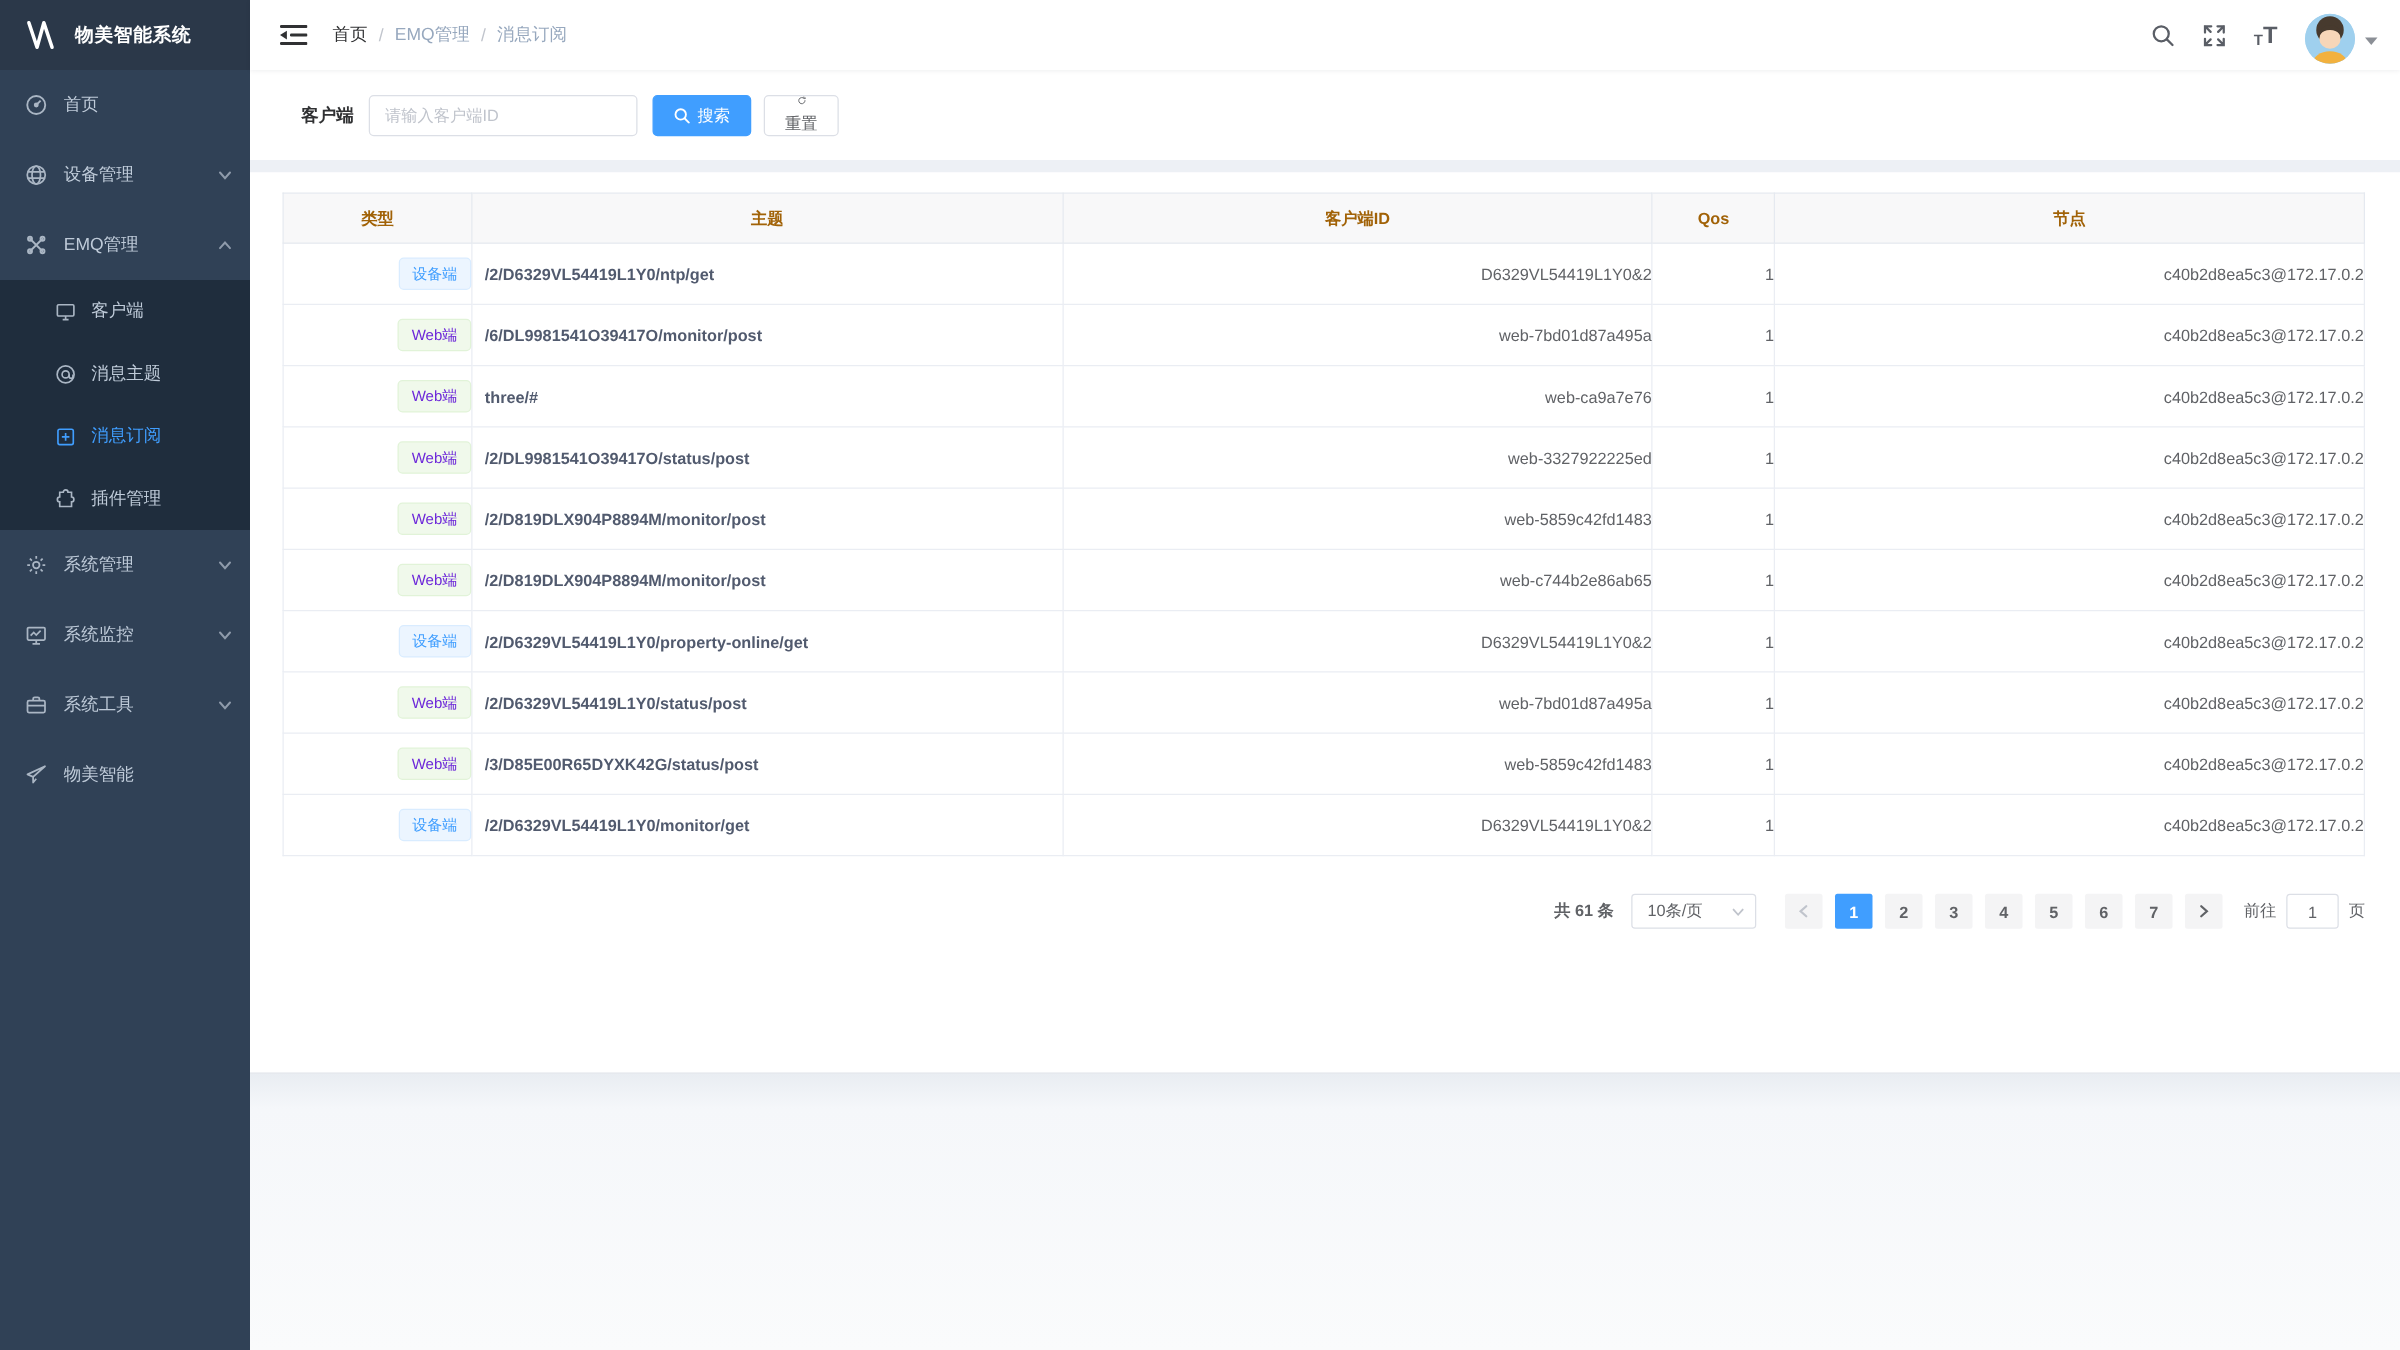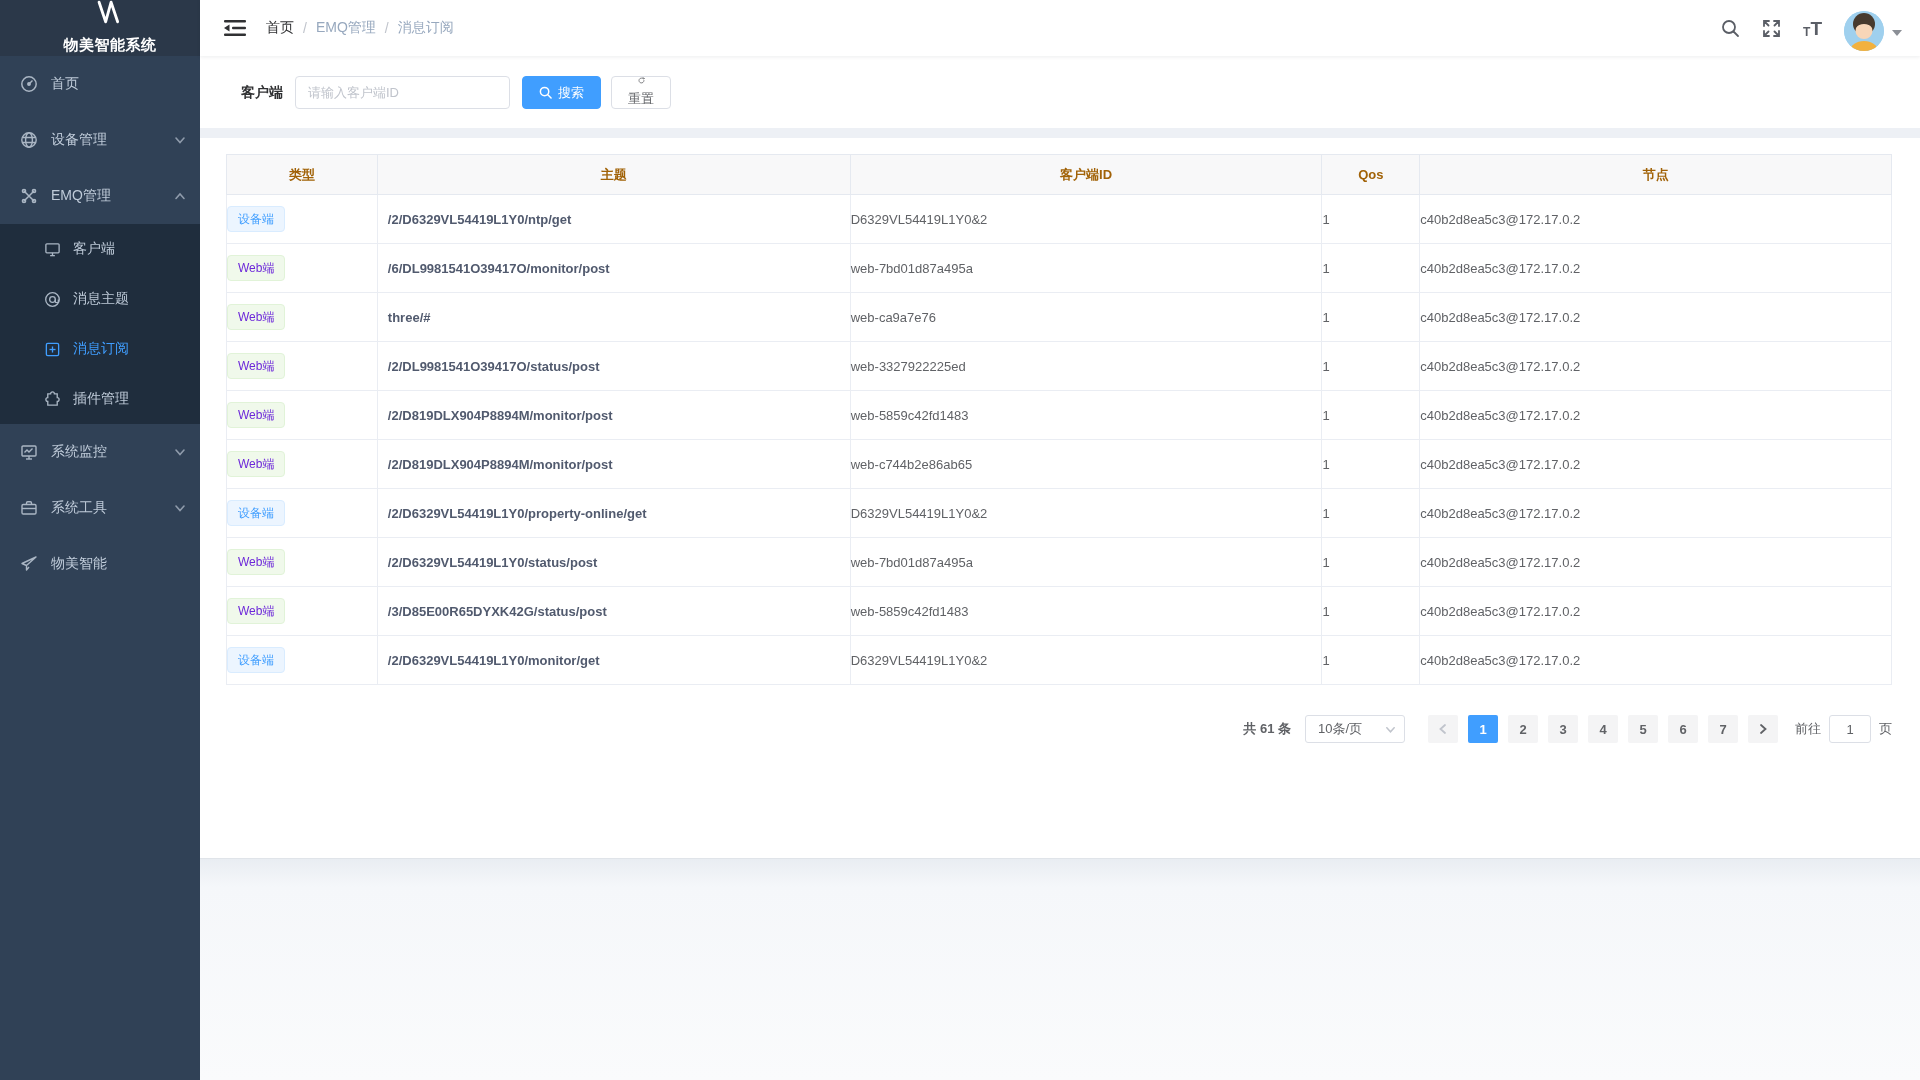--- a/index.html
+++ b/index.html
@@ -1,21 +1,21 @@
 <!DOCTYPE html>
 <html><head>
 <meta charset="utf-8">
 <style>
   * { margin:0; padding:0; box-sizing:border-box; }
   html,body { width:1920px; height:1080px; overflow:hidden; font-family:"Liberation Sans","DejaVu Sans",sans-serif; background:#fff; }
   .app { display:flex; width:1920px; height:1080px; }
 
   
   .sidebar { width:200px; height:1080px; background:#304156; flex-shrink:0; display:flex; flex-direction:column; }
-  .logo { height:56px; background:#2b3849; display:flex; align-items:center; padding-left:20px; gap:12px;flex-direction:column; }
+  .logo { height:56px; background:#2b3849; display:flex; align-items:center; padding-left:20px; gap:12px; }
   .logo-mark { width:28px; height:24px; flex-shrink:0; }
   .logo-title { color:#fff; font-size:15px; font-weight:700; letter-spacing:.5px; }
   .menu { flex:1; overflow:hidden; }
   .menu-item { height:56px; display:flex; align-items:center; padding:0 14px 0 20px; color:#bfcbd9; font-size:14px; cursor:pointer; position:relative; }
   .menu-item .mi-icon { width:18px; height:18px; margin-right:13px; color:#aab6c4; flex-shrink:0; }
   .menu-item .chev { margin-left:auto; width:12px; height:12px; color:#8f9bab; }
   .submenu { background:#1f2d3d; }
   .submenu .menu-item { height:50px; padding-left:44px; }
   .submenu .menu-item .mi-icon { width:17px; height:17px; margin-right:12px; }
   .menu-item.active { color:#409eff; }
@@ -47,21 +47,21 @@
   .btn-plain { background:#fff; border-color:#dcdfe6; color:#606266; margin-left:10px;flex-direction:column; }
   .btn svg { width:13px; height:13px; }
 
   .divider-strip { height:10px; background:#edf0f5; }
 
   
   .table-card { background:#fff; padding:16px 26px 0 26px; min-height:720px; }
   table { width:1666px; border-collapse:collapse; table-layout:fixed; }
   col.c-type { width:9.06%; } col.c-topic { width:28.4%; } col.c-client { width:28.33%; } col.c-qos { width:5.88%; } col.c-node { width:28.33%; }
   thead th { height:40px; background:#f8f8f9; color:#a16207; font-size:13px; font-weight:700; border:1px solid #e5e9f0; border-bottom:1px solid #e5e9f0; text-align:center; }
-  tbody td { height:49px; border:1px solid #eaedf3; font-size:13px; color:#606266; text-align:left; background:#fff; }
+  tbody td { height:49px; border:1px solid #eaedf3; font-size:13px; color:#606266; text-align:right; background:#fff; }
   td.cell-topic { text-align:left; padding-left:10px; font-weight:700; color:#515a6e; }
   .tag { display:inline-block; height:26px; line-height:24px; padding:0 10px; font-size:12px; border-radius:4px; border:1px solid; }
   .tag-blue { color:#409eff; background:#ecf5ff; border-color:#d9ecff; }
   .tag-green { color:#6d28d9; background:#f0f9eb; border-color:#e1f3d8; }
 
   
   .pagination { width:1666px; margin-top:30px; display:flex; align-items:center; justify-content:flex-end; font-size:13px; color:#606266; }
   .pg-total { margin-right:14px; font-weight:700; }
   .pg-select { width:100px; height:28px; border:1px solid #dcdfe6; border-radius:3px; display:flex; align-items:center; justify-content:space-between; padding:0 8px 0 12px; color:#606266; cursor:pointer; margin-right:18px; background:#fff; }
   .pg-select svg { width:11px; height:11px; color:#c0c4cc; }
@@ -151,20 +151,30 @@
           <span>消息订阅</span>
         </div>
         <div class="menu-item">
           <svg class="mi-icon" viewBox="0 0 18 18" fill="none" stroke="currentColor" stroke-width="1.4">
               <path d="M7 3 a2 2 0 1 1 4 0 h3 v4 a2 2 0 1 1 0 4 v4 H4 v-4 a2 2 0 1 1 0 -4 V3 z"></path>
             </svg>
           <span>插件管理</span>
         </div>
       </div>
 
+      <div class="menu-item">
+        <svg class="mi-icon" viewBox="0 0 18 18" fill="none" stroke="currentColor" stroke-width="1.4">
+            <circle cx="9" cy="9" r="2.6"></circle>
+            <path d="M9 1.8 v2.2 M9 14 v2.2 M1.8 9 h2.2 M14 9 h2.2 M3.9 3.9 l1.6 1.6 M12.5 12.5 l1.6 1.6 M14.1 3.9 l-1.6 1.6 M5.5 12.5 l-1.6 1.6"></path>
+          </svg>
+        <span>系统管理</span>
+        <svg class="chev" viewBox="0 0 12 12" fill="none" stroke="currentColor" stroke-width="1.6" stroke-linecap="round">
+            <polyline points="2,4 6,8.5 10,4"></polyline>
+          </svg>
+      </div>
 
       <div class="menu-item">
         <svg class="mi-icon" viewBox="0 0 18 18" fill="none" stroke="currentColor" stroke-width="1.4">
             <rect x="2" y="3" width="14" height="10" rx="1"></rect>
             <polyline points="4.5,9.5 7,7 9,9 12.5,5.5"></polyline>
             <line x1="9" y1="13" x2="9" y2="16"></line>
             <line x1="6" y1="16" x2="12" y2="16"></line>
           </svg>
         <span>系统监控</span>
         <svg class="chev" viewBox="0 0 12 12" fill="none" stroke="currentColor" stroke-width="1.6" stroke-linecap="round">

